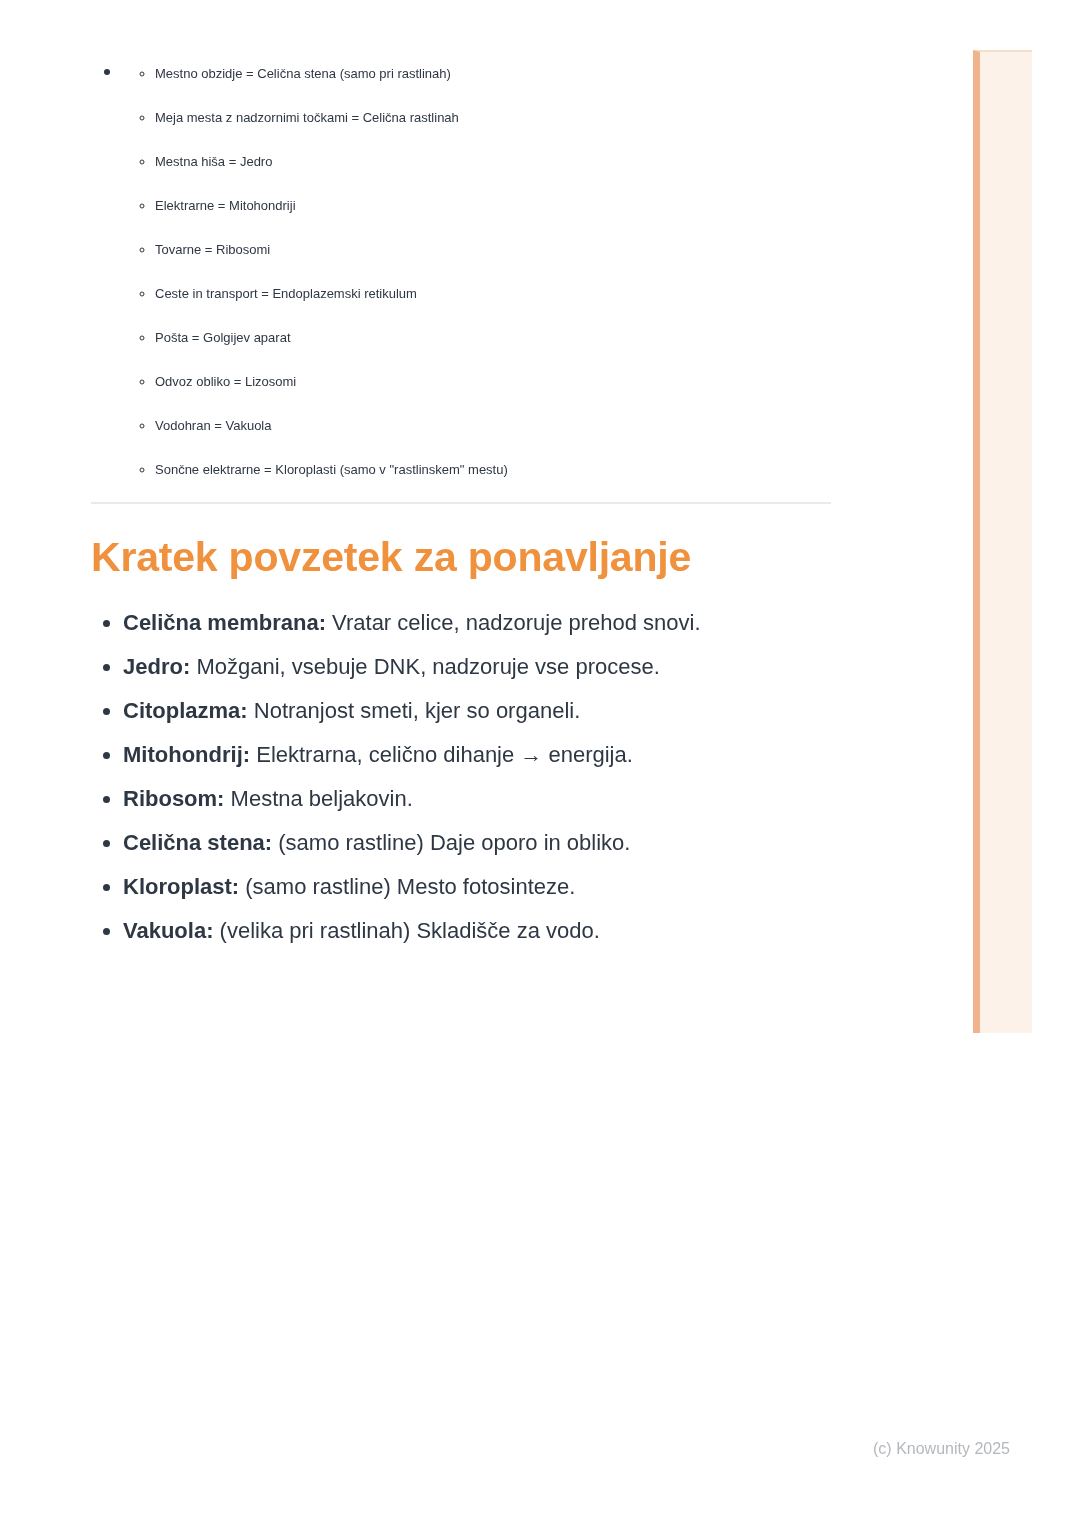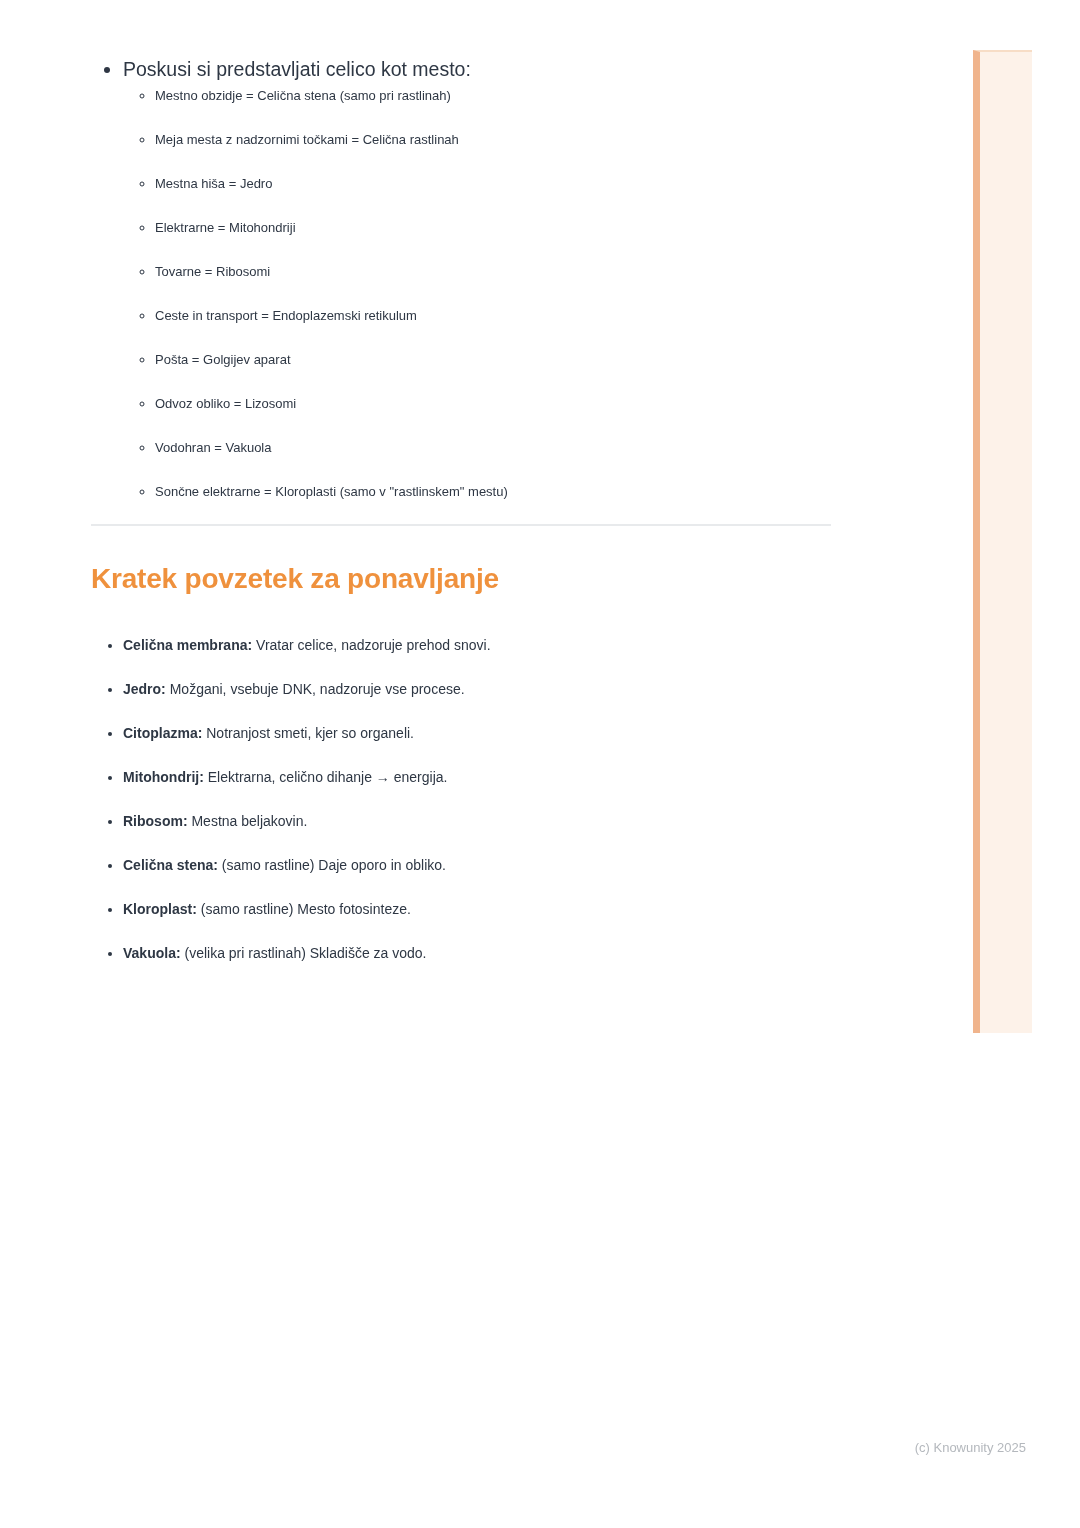--- a/index.html
+++ b/index.html
@@ -55,56 +55,55 @@
     line-height: 24px;
     margin-bottom: 20px;
   }
   .divider {
     border: none;
     border-top: 2px solid var(--divider);
     margin: 8px 0 0 0;
   }
   .summary-heading {
     color: var(--heading);
-    font-size: 28px;
+    font-size: 41px;
     line-height: 36px;
     font-weight: 700;
     letter-spacing: -0.2px;
     margin: 35px 0 28px 0;
   }
   .summary-list {
     list-style: disc;
     padding-left: 32px;
-    font-size: 14px;
+    font-size: 22px;
     margin-top: 36px;
   }
   .summary-list li {
     line-height: 24px;
     margin-bottom: 20px;
   }
   .summary-list strong { font-weight: 700; }
   .footer {
     position: absolute;
     top: 1440px;
-    right: 54px;
-    font-size: 13px;
+    right: 70px;
+    font-size: 16px;
     color: var(--footer-text);
     text-align: center;
   }
 </style>
 </head>
 <body>
 
 <div class="edge-bar"></div>
 
 <main class="content">
 
   <ul class="analogy-list">
     <li class="analogy-main">
-      <span>Poskusi si predstavljati celico kot mesto:</span>
       <ul class="sub-list">
         <li>Mestno obzidje = Celična stena (samo pri rastlinah)</li>
         <li>Meja mesta z nadzornimi točkami = Celična rastlinah</li>
         <li>Mestna hiša = Jedro</li>
         <li>Elektrarne = Mitohondriji</li>
         <li>Tovarne = Ribosomi</li>
         <li>Ceste in transport = Endoplazemski retikulum</li>
         <li>Pošta = Golgijev aparat</li>
         <li>Odvoz obliko = Lizosomi</li>
         <li>Vodohran = Vakuola</li>

